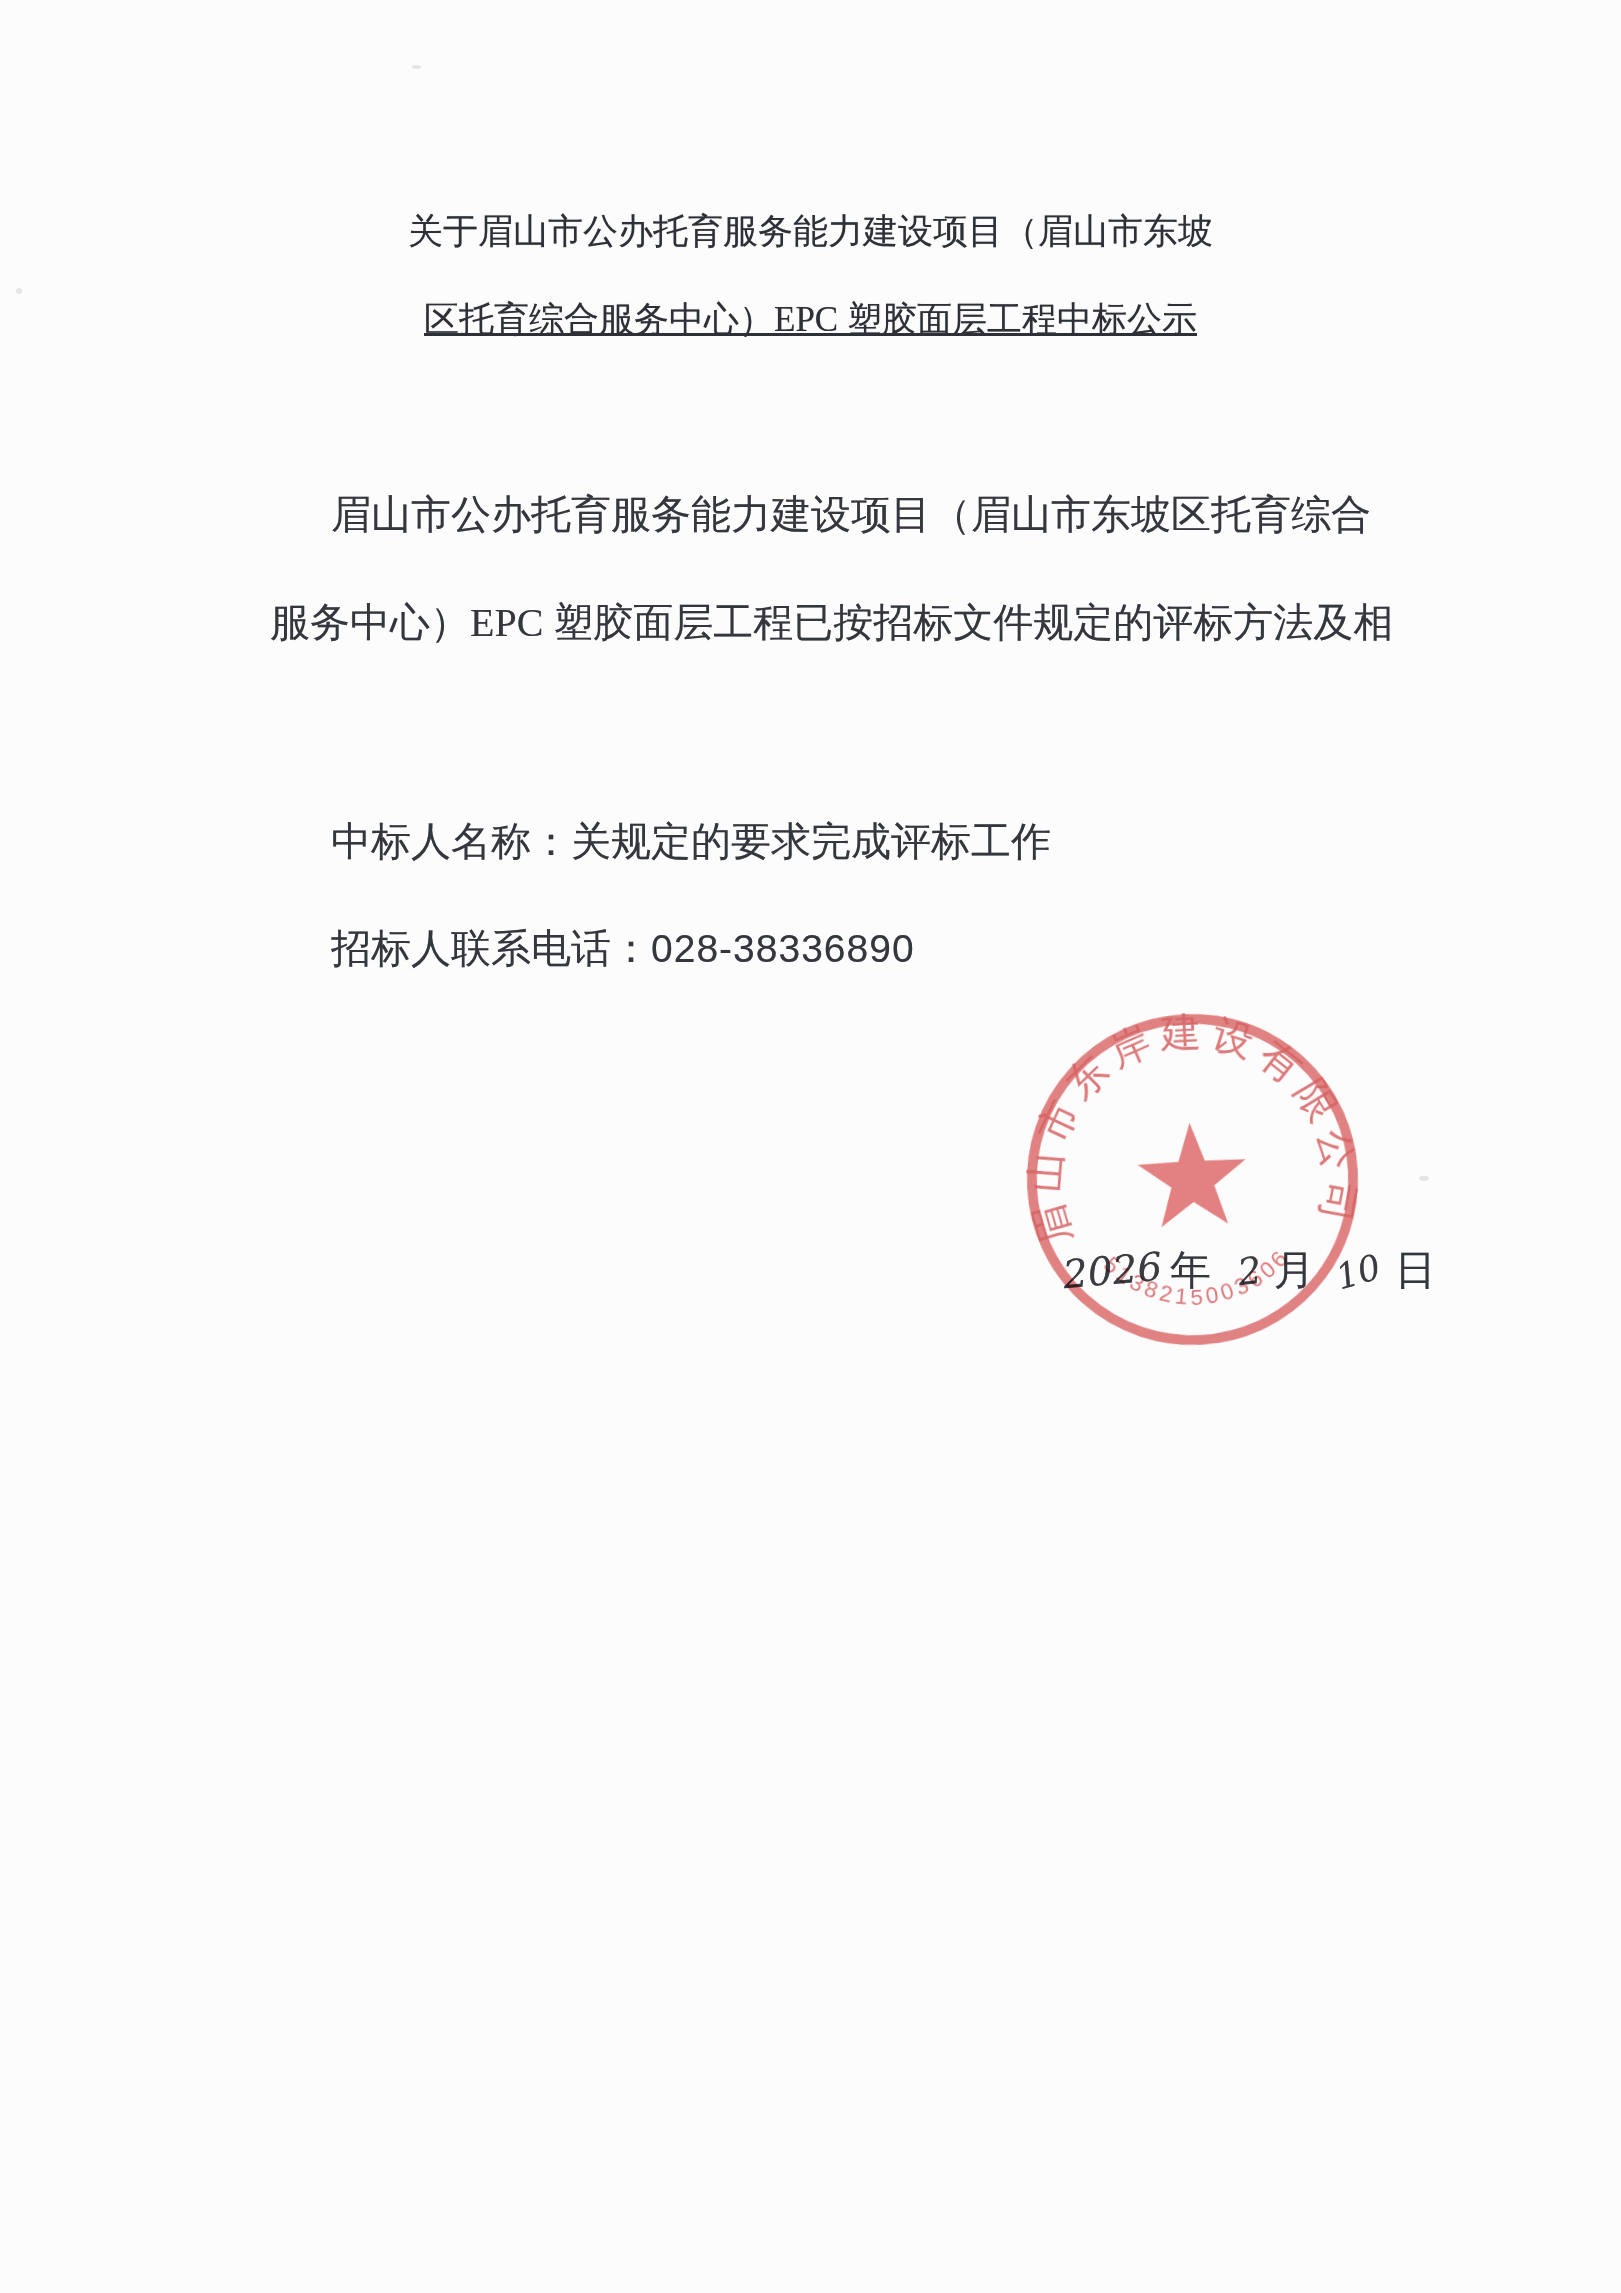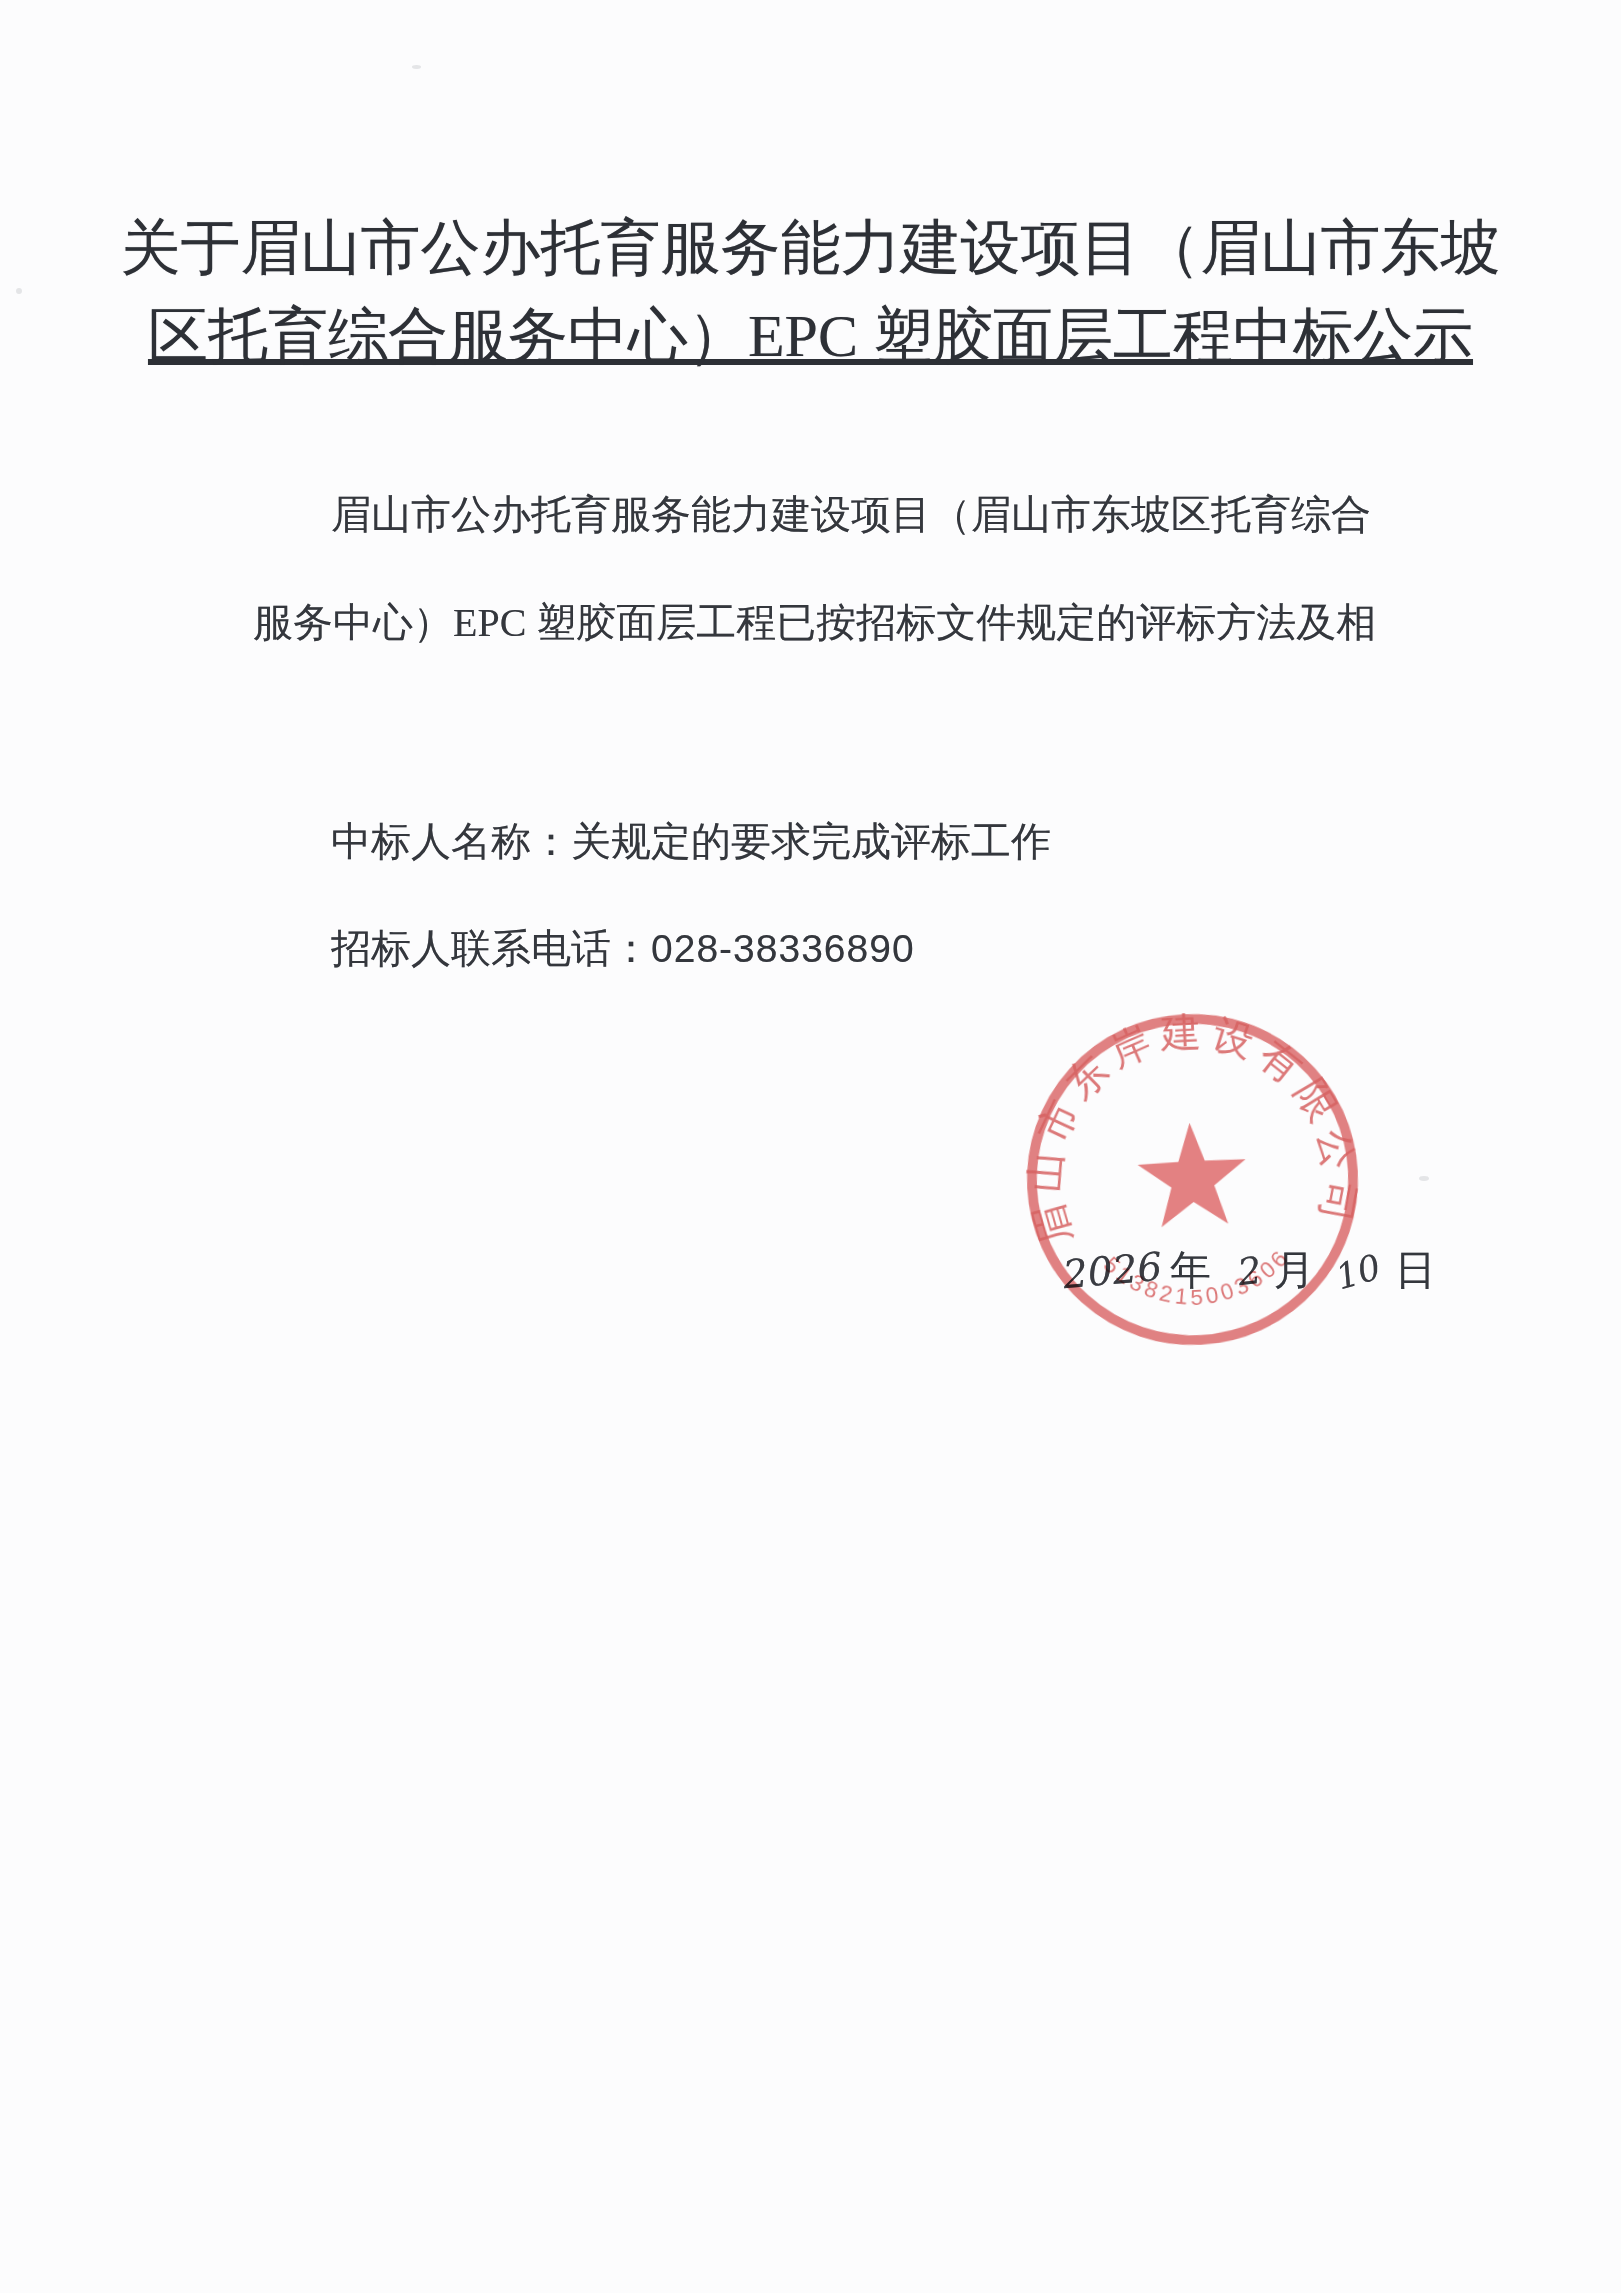--- a/index.html
+++ b/index.html
@@ -15,28 +15,28 @@
     position:absolute;
     white-space:nowrap;
     font-family:"Liberation Serif", serif;
     font-size:40px;
     color:#34373d;
     text-shadow:0 0 0.6px rgba(52,55,61,.45);
   }
   .title{
     left:0;right:0;
     text-align:center;
-    font-size:60px;
+    font-size:35px;
     color:#2d3036;
     text-shadow:0 0 0.7px rgba(45,48,54,.5);
   }
   .t1{top:208px;}
   .t2{top:296px;text-decoration:underline;}
   .p1{left:331px;top:487px;}
-  .p2{left:253px;top:595px;text-align:right;}
+  .p2{left:270px;top:595px;text-align:right;}
   .p3{left:253px;top:703px;}
   .winner{left:331px;top:814px;}
   .phone{left:331px;top:921px;}
   .phone .latin{font-family:"Liberation Sans", sans-serif;font-size:39px;letter-spacing:1px;text-align:right;}
   .tenderer{left:765px;top:1137px;}
   .dateline{left:1063px;top:1243px;font-size:41px;}
   .dateline .cn{display:inline-block;}
   .hand{
     display:inline-block;
     font-family:"DejaVu Serif", serif;

